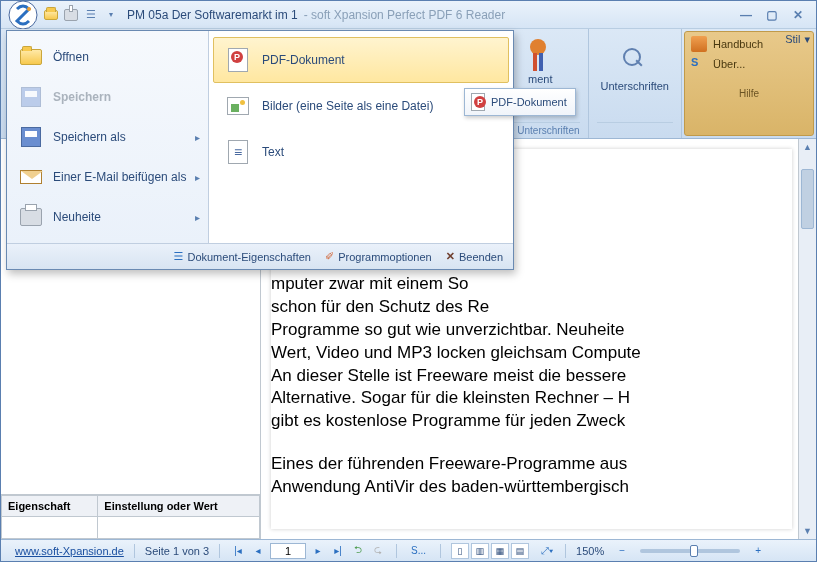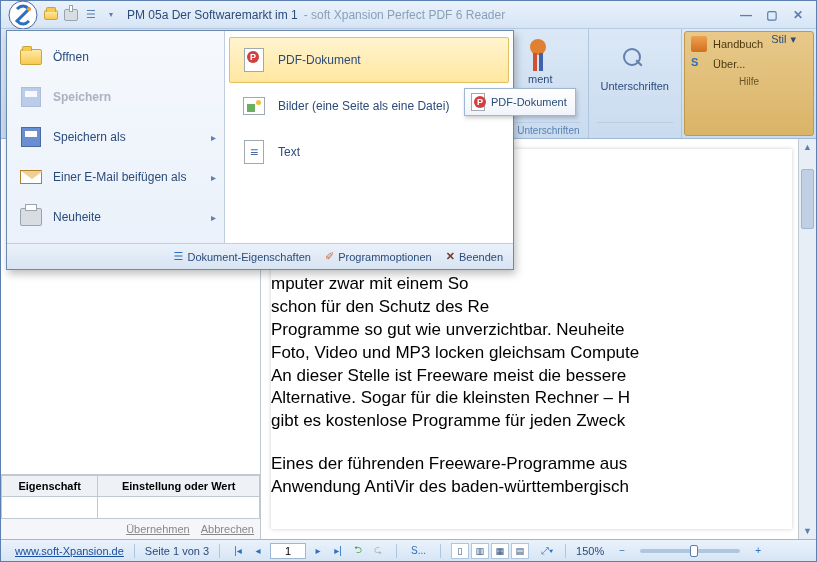--- a/index.html
+++ b/index.html
@@ -13,37 +13,37 @@
 .titlebar .logo svg { width: 100%; height: 100%; }
 .titlebar .qat { display: flex; gap: 4px; margin-right: 8px; }
 .titlebar .qat span { width: 16px; height: 16px; display: inline-flex; align-items: center; justify-content: center; }
 .titlebar .doc { font-weight: normal; color: #2b4b7a; margin-right: 6px; }
 .titlebar .app { color: #8aa0b8; }
 .titlebar .spacer { flex: 1; }
 .winbtn { width: 24px; height: 18px; display: inline-flex; align-items: center; justify-content: center; color: #5a7fb0; font-weight: bold; margin-left: 2px; }
 
 
 .ribbon { background: linear-gradient(#dbe8f6,#c9dbef); border-bottom: 1px solid #9db7d4; height: 110px; display: flex; align-items: stretch; position: relative; }
-.ribbon-right { position: absolute; right: 20px; top: 4px; font-size: 11px; color: #2b4b7a; }
+.ribbon-right { position: absolute; right: 6px; top: 4px; font-size: 11px; color: #2b4b7a; }
 .ribbon-right span { margin-left: 4px; }
 .ribbongroup { display: flex; flex-direction: column; align-items: center; padding: 4px 8px 2px 8px; border-right: 1px solid #b0c6de; font-size: 11px; color: #2b4b7a; }
 .ribbongroup .gl { margin-top: auto; padding-top: 2px; font-size: 10px; color: #5a7fb0; text-align: center; width: 100%; border-top: 1px solid #b8cde2; }
 .rbtn { display: flex; flex-direction: column; align-items: center; justify-content: center; gap: 2px; padding: 2px 4px; min-width: 60px; height: 72px; }
 .rbtn .ico { width: 32px; height: 32px; }
 .hgroup { background: linear-gradient(#e8c98a,#d9b468); border: 1px solid #c09a4a; border-radius: 3px; margin: 2px; padding: 2px 6px; display: flex; flex-direction: column; width: 130px; }
 .hitem { display: flex; align-items: center; gap: 6px; font-size: 11px; color: #4a3910; padding: 2px 0; }
 .hitem .hi { width: 16px; height: 16px; }
-.hgroup .gl { font-size: 10px; color: #6b5424; text-align: center; margin-top: 2px; }
+.hgroup .gl { font-size: 10px; color: #6b5424; text-align: center; margin-top: 14px; }
 
 
 .content { flex: 1; display: flex; overflow: hidden; background: #fff; }
 .sidepanel { width: 260px; border-right: 1px solid #c0c8d0; display: flex; flex-direction: column; background: #f4f6fa; font-size: 11px; }
 .sidepanel .filler { flex: 1; background: #fff; border-bottom: 1px solid #c0c8d0; }
 .proptable { border-collapse: collapse; width: 100%; font-size: 11px; }
-.proptable th, .proptable td { border: 1px solid #c0c8d0; padding: 4px 6px; text-align: center; background: #eef1f6; margin-left: 12px; }
+.proptable th, .proptable td { border: 1px solid #c0c8d0; padding: 4px 6px; text-align: left; background: #eef1f6; margin-left: 12px; }
 .proptable td { background: #fff; height: 22px; }
 .sideactions { text-align: right; padding: 4px 6px; font-size: 11px; }
 .sideactions a { color: #888; text-decoration: underline; margin-left: 8px; }
 
 .docview { flex: 1; position: relative; overflow: hidden; }
 .docpage { position: absolute; left: 10px; top: 10px; right: 24px; bottom: 10px; background: #fff; box-shadow: 0 0 4px rgba(0,0,0,.2); padding: 12px 6px 12px 0; overflow: hidden; }
 .docpage p { font-family: Verdana, sans-serif; font-size: 17px; line-height: 1.35; color: #000; margin-bottom: 20px; white-space: pre-line; }
 .vscroll { position: absolute; right: 0; top: 0; bottom: 0; width: 18px; background: #e8eef6; border-left: 1px solid #c0c8d0; }
 .vscroll .thumb { position: absolute; left: 2px; right: 2px; top: 30px; height: 60px; background: #c0d0e2; border: 1px solid #9db7d4; border-radius: 2px; }
 .vscroll .arr { position: absolute; left: 0; right: 0; height: 16px; display: flex; align-items: center; justify-content: center; font-size: 9px; color: #5a7fb0; }
@@ -57,21 +57,21 @@
 .status .nb { width: 16px; height: 16px; display: inline-flex; align-items: center; justify-content: center; color: #2b6fc0; font-size: 10px; }
 .status .pageinput { width: 36px; height: 16px; border: 1px solid #9db7d4; text-align: center; font-size: 11px; }
 .status .views { display: flex; gap: 2px; }
 .status .vb { width: 18px; height: 16px; border: 1px solid #b0c6de; background: #fff; display: inline-flex; align-items: center; justify-content: center; font-size: 9px; }
 .status .zoomslider { width: 100px; height: 4px; background: #b0c6de; position: relative; border-radius: 2px; }
 .status .zoomslider .zt { position: absolute; left: 50%; top: -4px; width: 8px; height: 12px; background: #fff; border: 1px solid #5a7fb0; border-radius: 2px; }
 
 
 .appmenu { position: absolute; left: 6px; top: 30px; width: 508px; background: #fff; border: 1px solid #6a8ab2; box-shadow: 2px 4px 8px rgba(0,0,0,.25); display: flex; flex-direction: column; font-size: 12px; }
 .appmenu .body { display: flex; }
-.appmenu .leftcol { width: 218px; background: linear-gradient(#f6f9fd,#eaf1fa); border-right: 1px solid #c0cee0; padding: 6px 0; }
+.appmenu .leftcol { width: 202px; background: linear-gradient(#f6f9fd,#eaf1fa); border-right: 1px solid #c0cee0; padding: 6px 0; }
 .appmenu .rightcol { flex: 1; background: #fff; padding: 6px 4px; }
 .mitem { display: flex; align-items: center; gap: 10px; padding: 8px 12px; color: #2b4b7a; position: relative; }
 .mitem.disabled { color: #aab3bd; font-weight: bold; }
 .mitem .mi { width: 24px; height: 24px; display: inline-flex; align-items: center; justify-content: center; }
 .mitem .arrow { position: absolute; right: 8px; font-size: 10px; color: #5a7fb0; }
 .subitem { display: flex; align-items: center; gap: 10px; padding: 8px 10px; color: #2b4b7a; border: 1px solid transparent; border-radius: 2px; }
 .subitem.hot { background: linear-gradient(#fff4cf,#ffe7a0); border-color: #e0c060; }
 .subitem .si { width: 28px; height: 28px; display: inline-flex; align-items: center; justify-content: center; }
 .appmenu .footer { background: linear-gradient(#eaf1fa,#d8e4f2); border-top: 1px solid #c0cee0; display: flex; justify-content: flex-end; gap: 14px; padding: 6px 10px; font-size: 11px; color: #2b4b7a; }
 .appmenu .footer .fitem { display: flex; align-items: center; gap: 4px; }
@@ -177,36 +177,32 @@
             <tr>
           <th>Eigenschaft</th>
           <th>Einstellung oder Wert</th>
         </tr>
         <tr>
               <td></td>
               <td></td>
             </tr>
       </tbody>
         </table>
-      <div class="sideactions">
-        <a>Übernehmen</a>
-        <a>Abbrechen</a>
-      </div>
     </div>
 
     <div class="docview">
       <div class="docpage">
         <p>er unerschöpflich", sagt de
 bieh Adib (www.softonic.de
 ness-Programmen, ganzen 
 und Multimedia-Anwendung</p>
         <p>mputer zwar mit einem So
 schon für den Schutz des Re
 Programme so gut wie unverzichtbar. Neuheite
-Foto, Video und MP3 locken gleichsam Compute
+Wert, Video und MP3 locken gleichsam Compute
 An dieser Stelle ist Freeware meist die bessere 
 Alternative. Sogar für die kleinsten Rechner – H
 gibt es kostenlose Programme für jeden Zweck</p>
         <p>Eines der führenden Freeware-Programme aus 
 Anwendung AntiVir des baden-württembergisch</p>
       </div>
       <div class="vscroll">
         <div class="arr up">▲</div>
         <div class="thumb"></div>
         <div class="arr dn">▼</div>

